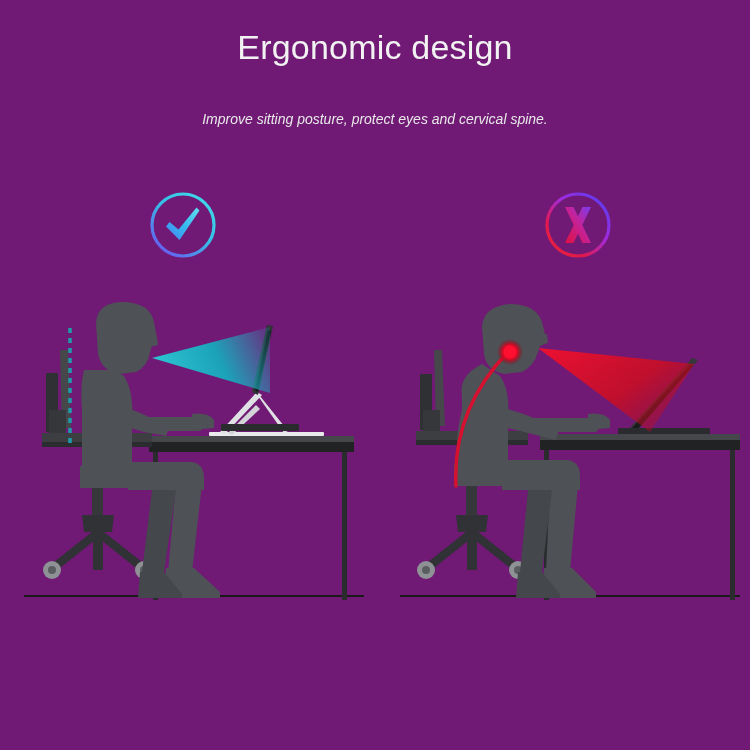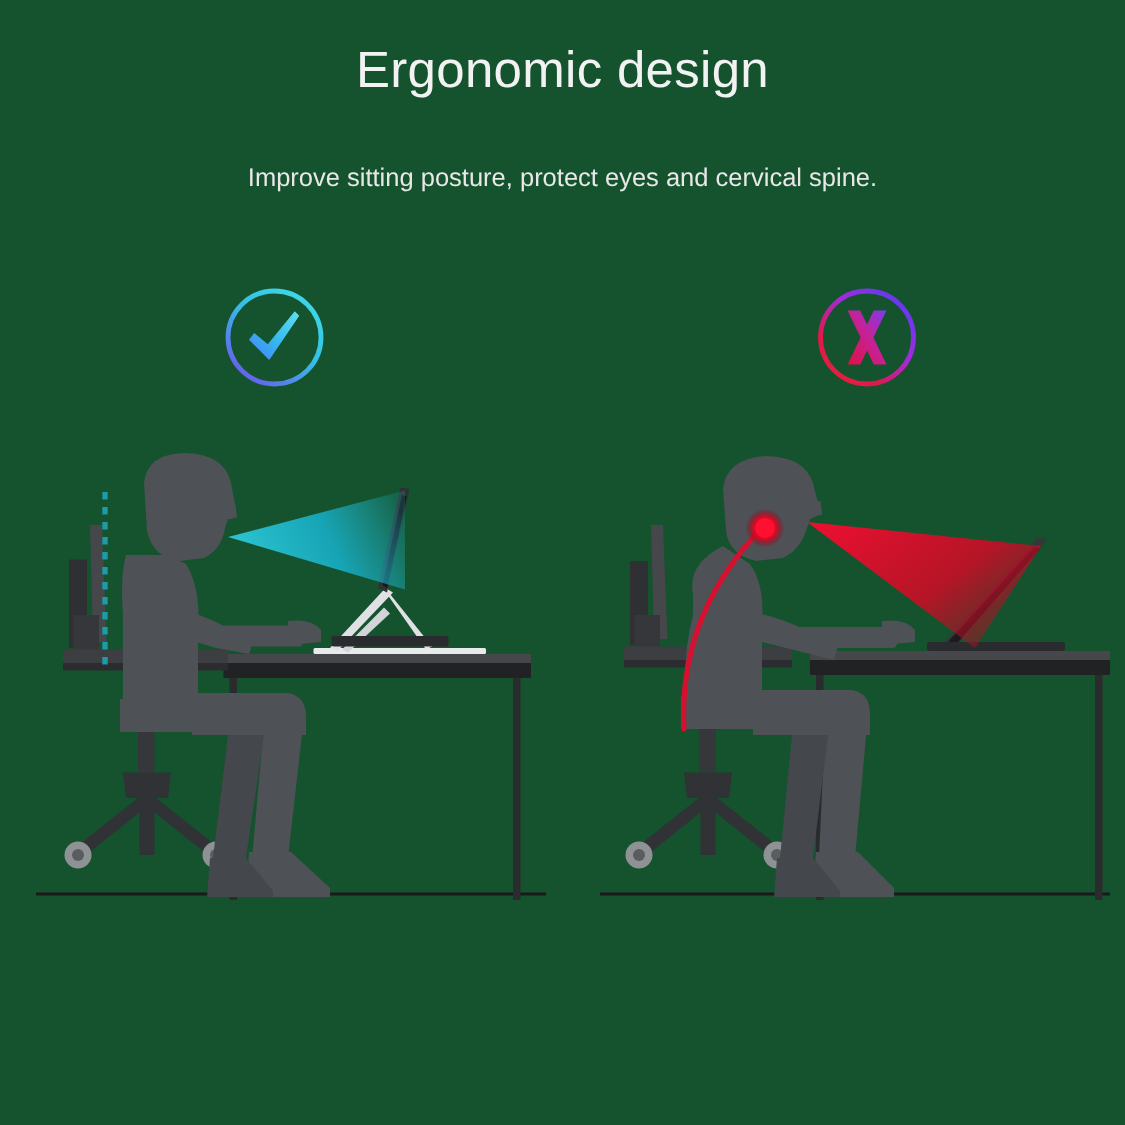--- a/index.html
+++ b/index.html
@@ -4,21 +4,21 @@
 <style>
   html, body {
     margin: 0;
     padding: 0;
     background: #0d0d0d;
   }
   #page {
     position: relative;
     width: 750px;
     height: 750px;
-    background: #14532d;
+    background: #701a75;
     overflow: hidden;
     font-family: "Liberation Sans", sans-serif;
     user-select: none;
   }
   
   .title {
     position: absolute;
     left: 0;
     top: 26px;
     width: 750px;
@@ -30,24 +30,25 @@
     line-height: 42px;
     white-space: nowrap;
   }
   .subtitle {
     position: absolute;
     left: 0;
     top: 107px;
     width: 750px;
     text-align: center;
     color: #e8e8e8;
-    font-size: 17px;
+    font-size: 14px;
     font-weight: 400;
     line-height: 24px;
     white-space: nowrap;
+    font-style: italic;
   }
   
   .badge {
     position: absolute;
     width: 70px;
     height: 70px;
   }
   .badge svg { display: block; width: 70px; height: 70px; }
   #badge-check { left: 148px; top: 190px; }
   #badge-cross { left: 543px; top: 190px; }

